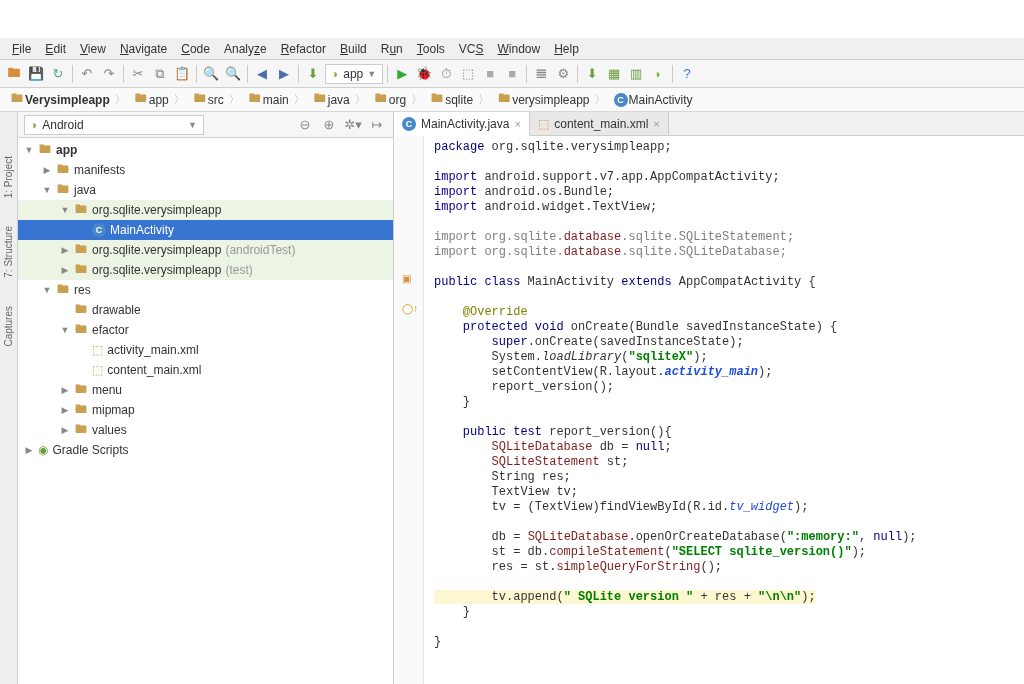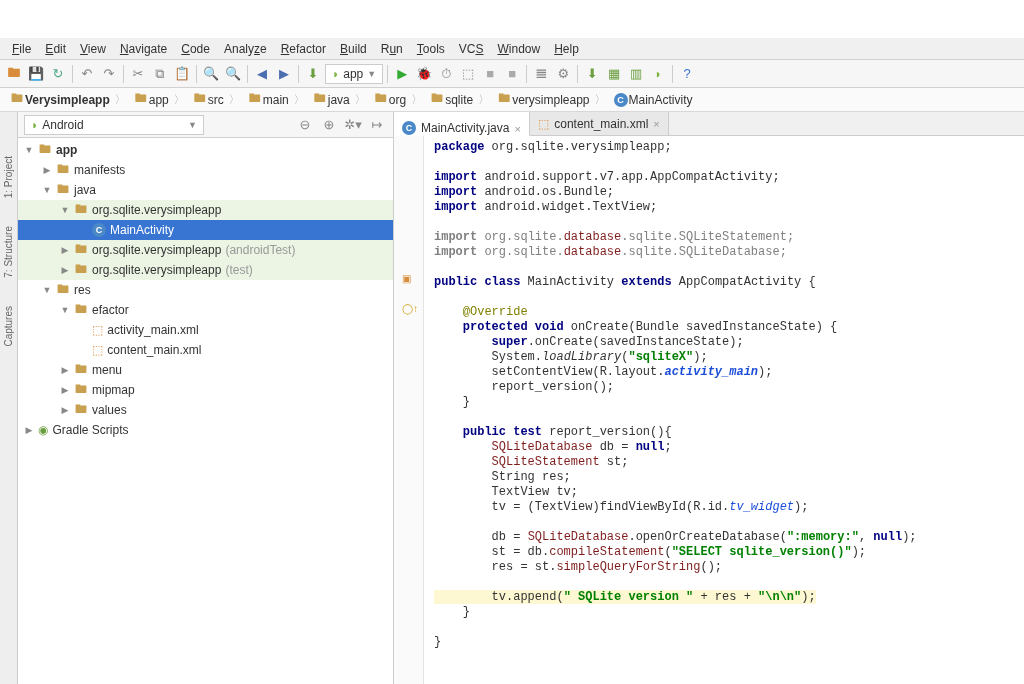--- a/index.html
+++ b/index.html
@@ -32,28 +32,28 @@
 .node { display:flex; align-items:center; gap:4px; padding:1px 4px; height:20px; cursor:pointer; white-space:nowrap; }
 .node.sel { background:#3874d1; color:#fff; }
 .node.hl { background:#ecf5e4; }
 .arrow { width:10px; font-size:9px; color:#888; text-align:center; }
 .node.sel .arrow { color:#fff; }
 .ind0{padding-left:6px}.ind1{padding-left:24px}.ind2{padding-left:42px}.ind3{padding-left:60px}
 .gray { color:#999; }
 .editor-area { flex:1; display:flex; flex-direction:column; }
 .tabs { display:flex; background:#f0f0f0; border-bottom:1px solid #ccc; height:24px; }
 .tab { display:flex; align-items:center; gap:5px; padding:0 8px; border-right:1px solid #ccc; background:#fff; cursor:pointer; }
-.tab.active { background:#fff; border-bottom:1px solid #fff; margin-bottom:-1px;align-items:flex-end; }
+.tab.active { background:#fff; border-bottom:1px solid #fff; margin-bottom:-1px; }
 .tab.inactive { background:#e8e8e8; }
 .tab .close { color:#999; font-size:11px; }
 .editor { flex:1; display:flex; background:#fff; overflow:hidden; }
 .gutter { width:30px; background:#fafafa; border-right:1px solid #e4e4e4; position:relative; }
 .gicon { position:absolute; left:8px; font-size:10px; color:#999; }
 .code { flex:1; padding:4px 0 0 10px; font-family:"Consolas","Courier New",monospace; font-size:12px; line-height:15px; white-space:pre; overflow:auto; }
-.kw { color:#000080; font-weight:bold; }
+.kw { color:#000080; font-weight:normal; }
 .str { color:#008000; font-weight:bold; }
 .ann { color:#808000; }
 .err { color:#7f1d1d; }
 .fld { color:#1d4ed8; font-style:italic; }
 .com { color:#808080; }
 .hlline { background:#fdf8d2; }
 .bold { font-weight:bold; }
 .androidicon { color:#7cb342; font-size:12px; }
 .androidicon::before { content:"◗"; }
 </style>
@@ -220,20 +220,25 @@
           <span class="ficon folder"></span>
           <span>org.sqlite.verysimpleapp</span>
           <span class="gray"> (test)</span>
         </div>
         <div class="node ind1">
           <span class="arrow">▼</span>
           <span class="ficon folder"></span>
           <span>res</span>
         </div>
         <div class="node ind2">
+          <span class="arrow"></span>
+          <span class="ficon folder"></span>
+          <span>drawable</span>
+        </div>
+        <div class="node ind2">
           <span class="arrow">▼</span>
           <span class="ficon folder"></span>
           <span>efactor</span>
         </div>
         <div class="node ind3">
           <span class="arrow"></span>
           <span style="color: rgb(217, 140, 58);">⬚</span>
           <span>activity_main.xml</span>
         </div>
         <div class="node ind3">

